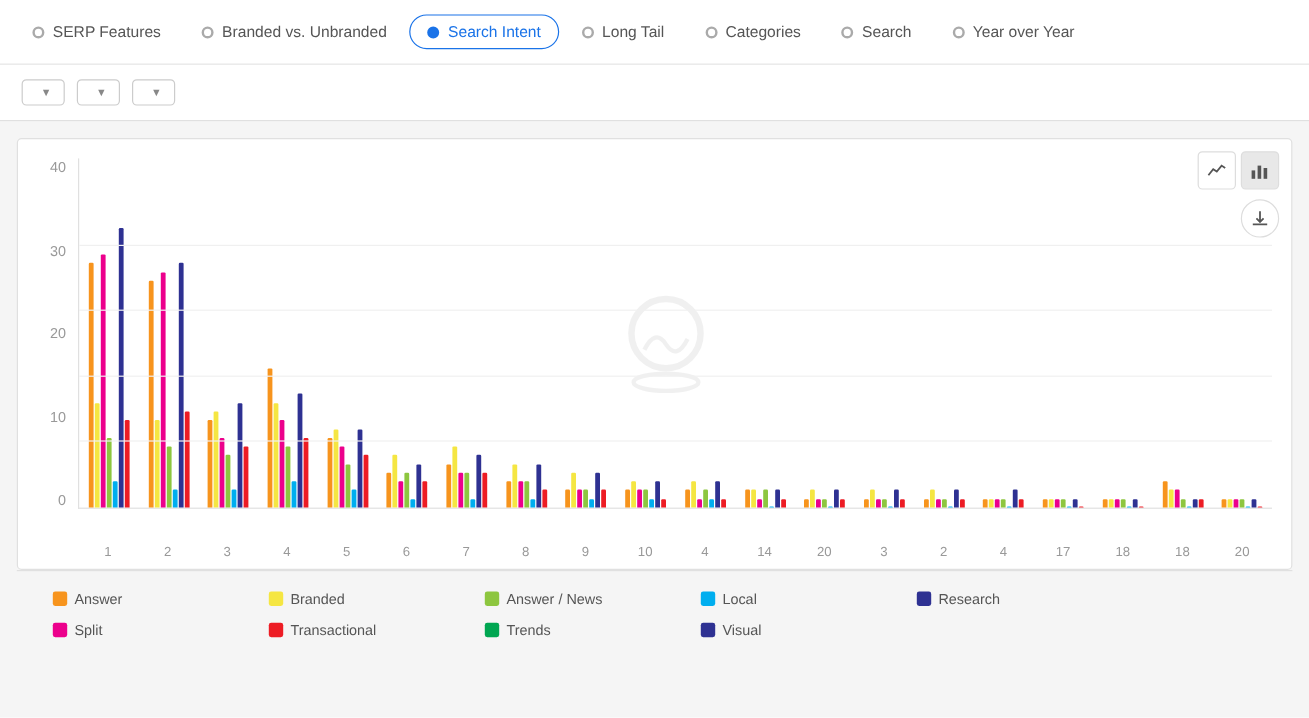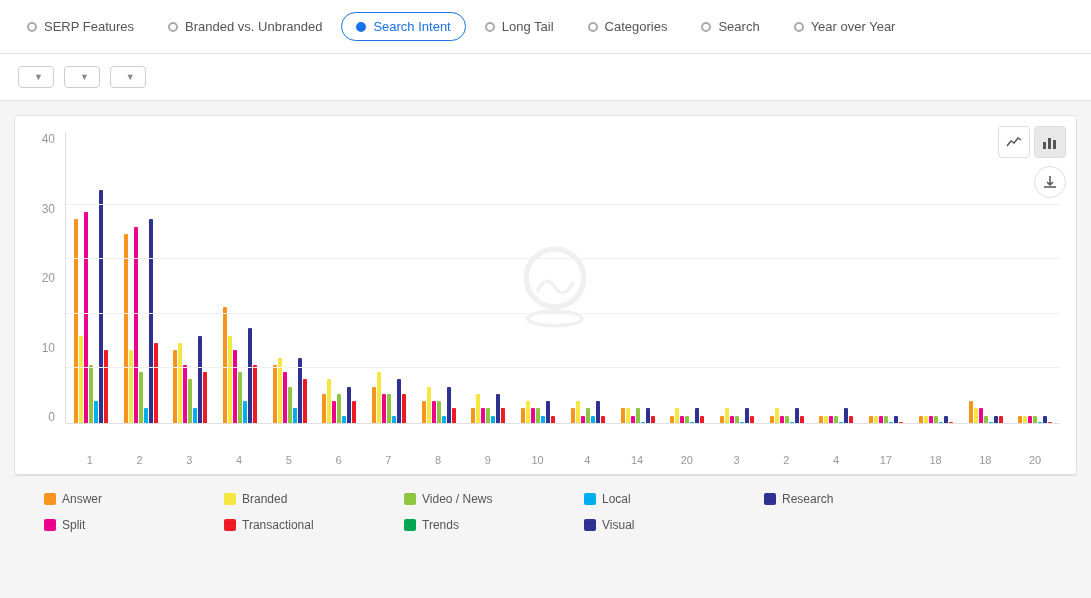--- a/index.html
+++ b/index.html
@@ -508,21 +508,21 @@
     <div class="legend-item">
       <div class="legend-swatch" style="background-color: rgb(247, 148, 29);"></div>
       <span>Answer</span>
     </div>
     <div class="legend-item">
       <div class="legend-swatch" style="background-color: rgb(245, 230, 66);"></div>
       <span>Branded</span>
     </div>
     <div class="legend-item">
       <div class="legend-swatch" style="background-color: rgb(141, 198, 63);"></div>
-      <span>Video / News</span>
+      <span>Answer / News</span>
     </div>
     <div class="legend-item">
       <div class="legend-swatch" style="background-color: rgb(0, 174, 239);"></div>
       <span>Local</span>
     </div>
     <div class="legend-item">
       <div class="legend-swatch" style="background-color: rgb(46, 49, 146);"></div>
       <span>Research</span>
     </div>
     <div class="legend-item">

